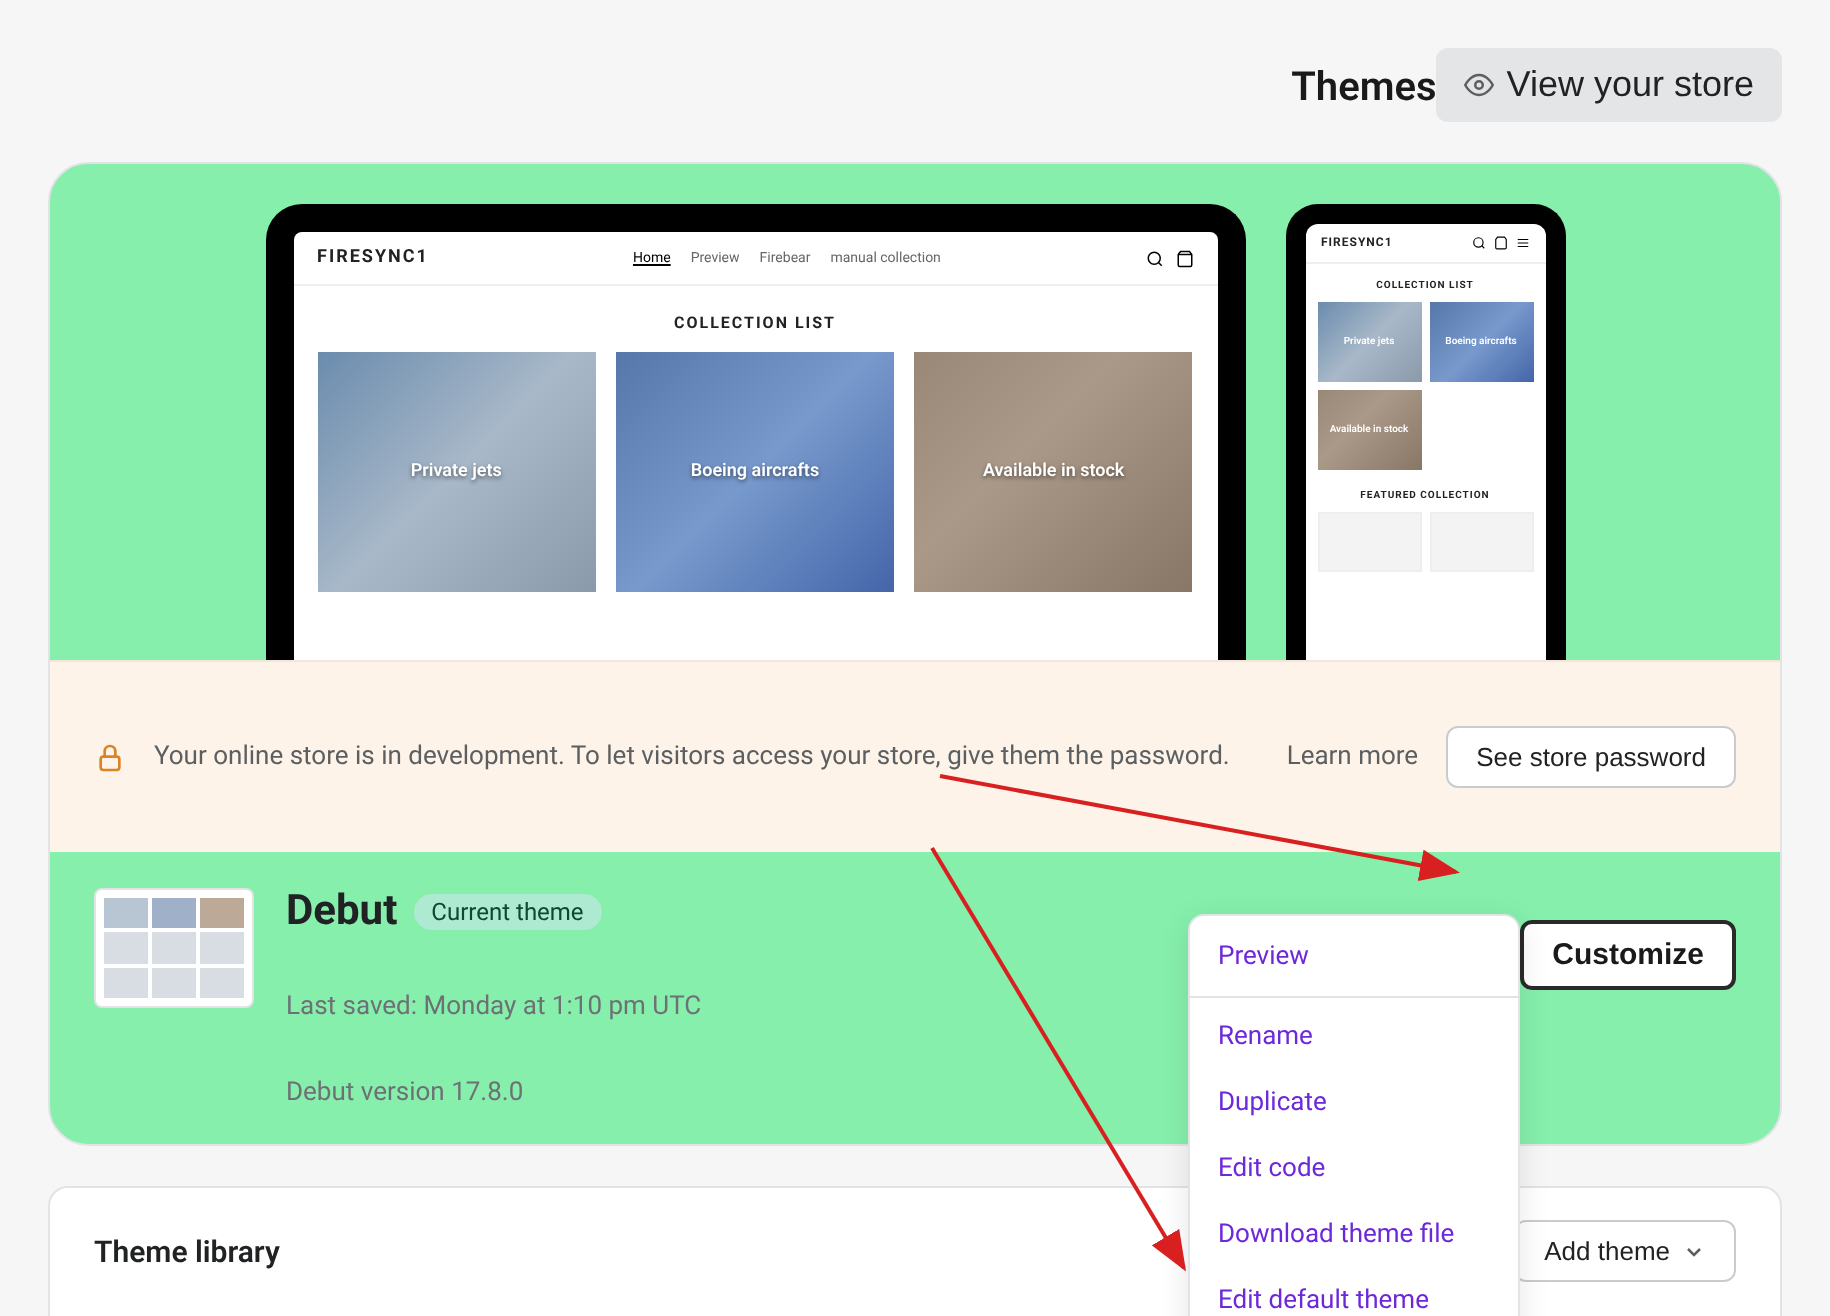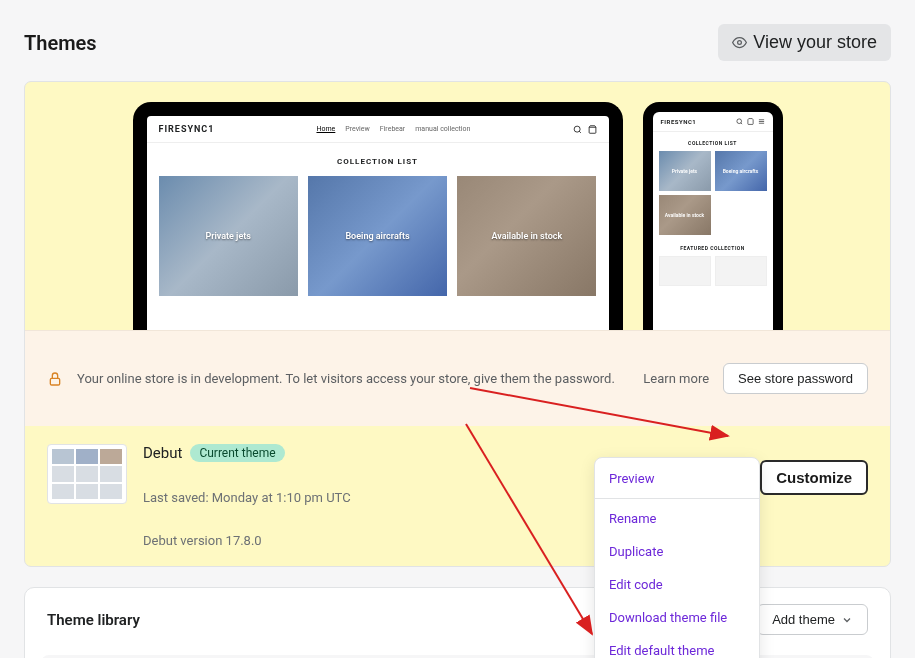--- a/index.html
+++ b/index.html
@@ -1,31 +1,31 @@
 <!DOCTYPE html>
 <html><head>
 <meta charset="utf-8">
 <style>
 * { margin: 0; padding: 0; box-sizing: border-box; }
 body { font-family: -apple-system, BlinkMacSystemFont, "Segoe UI", Roboto, sans-serif; background: #f6f6f7; color: #202223; width: 915px; height: 658px; overflow: hidden; position: relative; }
 
 .page { padding: 24px; }
 
-.header-row { display: flex; justify-content: space-between; align-items: center; margin-bottom: 20px; }
+.header-row { display: flex; justify-content: flex-end; align-items: center; margin-bottom: 20px; }
 .page-title { font-size: 20px; font-weight: 600; color: #1a1a1a; }
 
 .btn-secondary { display: inline-flex; align-items: center; gap: 6px; background: #e4e5e7; border: none; border-radius: 6px; padding: 8px 14px; font-size: 18px; color: #202223; cursor: pointer; }
 
 .btn-white { display: inline-flex; align-items: center; gap: 6px; background: #fff; border: 1px solid #c9cccf; border-radius: 6px; padding: 7px 14px; font-size: 13px; color: #202223; cursor: pointer; }
 
 .btn-dark { display: inline-flex; align-items: center; background: #fff; color: #1a1a1a; border: 2px solid #2a2a2a; border-radius: 6px; padding: 7px 14px; font-size: 15px; font-weight: 600; cursor: pointer; }
 
 .btn-icon { display: inline-flex; align-items: center; justify-content: center; width: 32px; height: 32px; background: #fff; border: 1px solid #c9cccf; border-radius: 6px; cursor: pointer; }
 
-.card { background: #fef9c3; border: 1px solid #e1e3e5; border-radius: 7px; overflow: hidden; margin-bottom: 20px; }
+.card { background: #86efac; border: 1px solid #e1e3e5; border-radius: 20px; overflow: hidden; margin-bottom: 20px; }
 
 .preview-area { display: flex; justify-content: center; gap: 20px; padding: 20px 20px 0 20px; height: 248px; overflow: hidden; }
 
 .device-desktop { width: 490px; background: #fff; border: 14px solid #000; border-bottom: 0; border-radius: 18px 18px 0 0; overflow: hidden; }
 .device-mobile { width: 140px; background: #fff; border: 10px solid #000; border-bottom: 0; border-radius: 16px 16px 0 0; overflow: hidden; }
 
 .mock-nav { display: flex; align-items: center; justify-content: space-between; padding: 8px 12px; border-bottom: 1px solid #eee; }
 .mock-brand { font-size: 9px; font-weight: 700; letter-spacing: 1px; }
 .mock-links { display: flex; gap: 10px; font-size: 7px; color: #666; }
 .mock-links span:first-child { text-decoration: underline; color: #000; }
@@ -57,21 +57,21 @@
 .banner-right { display: flex; align-items: center; gap: 14px; }
 .link-plain { font-size: 13px; color: #5c5f62; cursor: pointer; }
 
 .theme-row { display: flex; align-items: flex-start; justify-content: space-between; padding: 18px 22px; }
 .theme-left { display: flex; gap: 16px; }
 .thumb { width: 80px; height: 60px; border: 1px solid #e1e3e5; border-radius: 4px; background: #fff; padding: 4px; display: flex; flex-direction: column; gap: 2px; overflow: hidden; }
 .thumb-row { display: flex; gap: 2px; flex: 1; }
 .thumb-cell { flex: 1; background: #d8dde3; }
 .theme-meta { display: flex; flex-direction: column; gap: 4px; }
 .theme-title-row { display: flex; align-items: center; gap: 8px; }
-.theme-title { font-size: 15px; font-weight: 400; }
+.theme-title { font-size: 21px; font-weight: 700; }
 .badge-green { background: #aee9d1; color: #0a4b2f; font-size: 12px; border-radius: 10px; padding: 2px 9px; font-weight: 400; }
 .theme-sub { font-size: 13px; color: #6d7175; margin-top: 24px; }
 .theme-actions { display: flex; align-items: center; gap: 10px; margin-top: 16px; }
 
 .library-card { background: #fff; border: 1px solid #e1e3e5; border-radius: 10px; overflow: hidden; }
 .library-head { display: flex; justify-content: space-between; align-items: center; padding: 16px 22px; }
 .library-title { font-size: 15px; font-weight: 600; }
 .library-body { margin: 4px 16px 16px; background: #f6f6f7; border-radius: 8px; padding: 32px 20px; text-align: center; }
 .library-hint { font-size: 13px; color: #5c5f62; }
 

